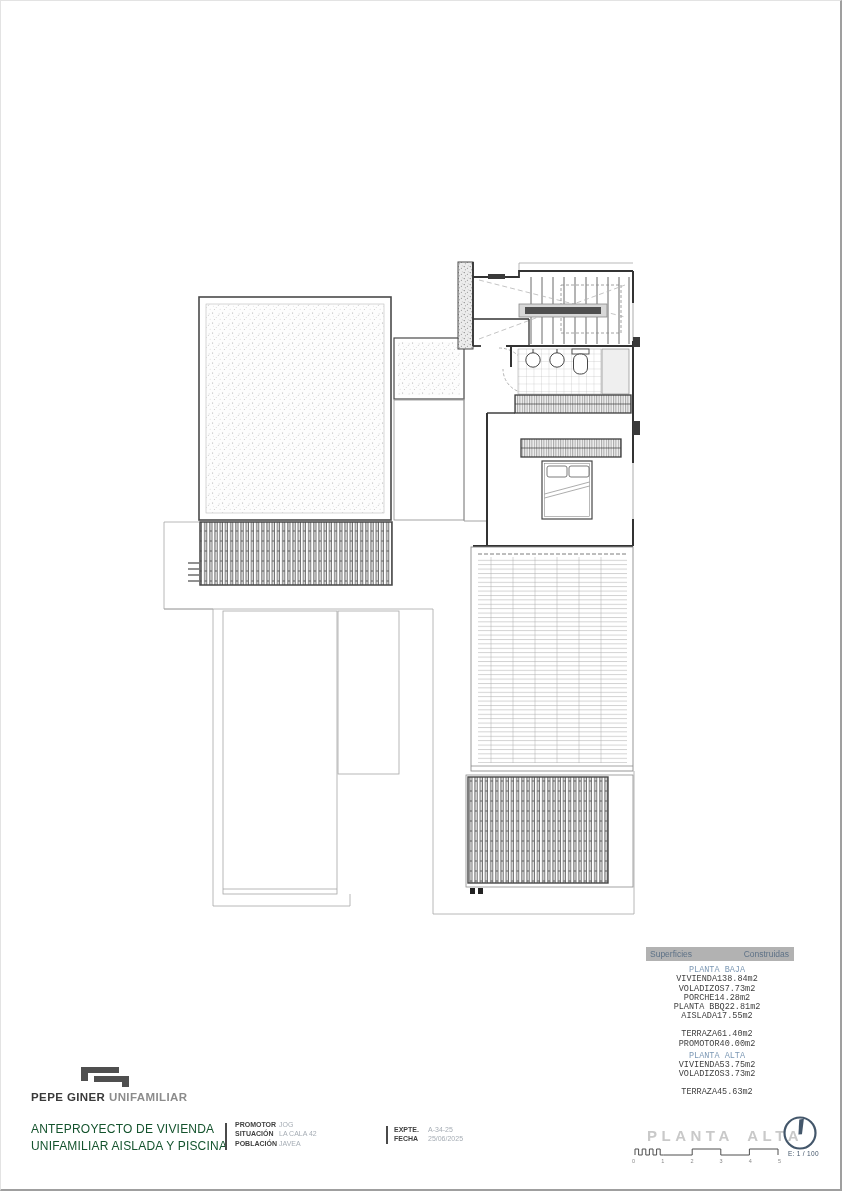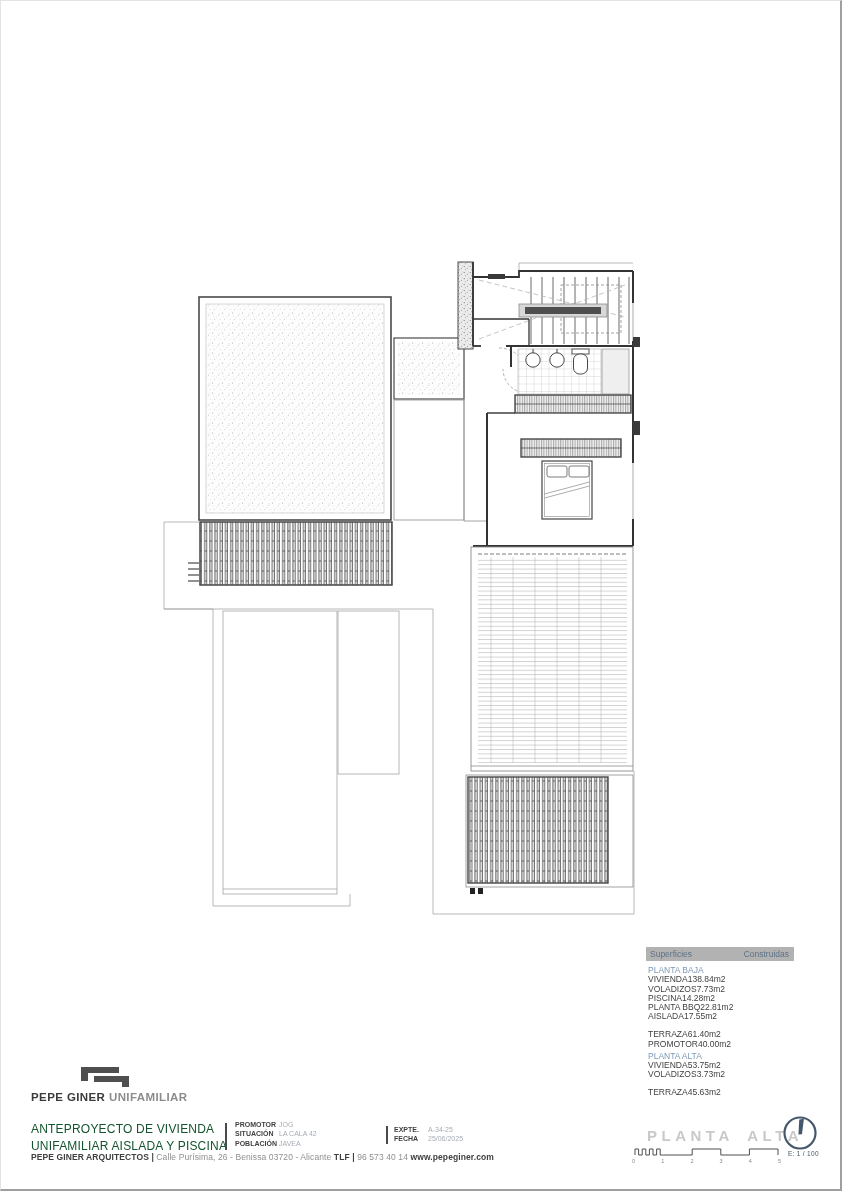--- a/index.html
+++ b/index.html
@@ -10,21 +10,21 @@
     border-right:2px solid #9f9f9f;border-bottom:2px solid #9f9f9f;
     box-sizing:border-box;
   }
   .plan{position:absolute;left:0;top:0;width:842px;height:1191px;}
 
   
   .areas{position:absolute;left:645px;top:946px;width:148px;font-size:8.5px;line-height:9.2px;}
   .areas-header{display:flex;justify-content:space-between;background:#b2b2b2;color:#5e7287;
     padding:2.5px 5px 2.5px 4px;font-size:8.5px;align-items:center;}
   .areas-body{margin-top:5px;}
-  .arow{display:flex;justify-content:flex-start;padding:0 8px 0 2px;}
+  .arow{display:flex;justify-content:center;padding:0 8px 0 2px;font-family:Liberation Mono, monospace;}
   .arow.section{color:#7d99b5;margin-top:3px;}
   .areas-body .arow.section:first-child{margin-top:0;}
   .arow.gap{height:9px;}
   .av{text-align:right;}
 
   
   .logo{position:absolute;left:30px;top:1064px;width:220px;}
   .logo-glyph{margin-left:48px;display:block;}
   .logo-text{font-size:11.5px;font-weight:700;letter-spacing:0.4px;margin-top:2px;white-space:nowrap;}
   .logo-text .lt-strong{color:#3a3a3a;text-align:right;}
@@ -244,21 +244,21 @@
         </div>
         <div class="arow item">
           <span class="al">VIVIENDA</span>
           <span class="av">138.84m2</span>
         </div>
         <div class="arow item">
           <span class="al">VOLADIZOS</span>
           <span class="av">7.73m2</span>
         </div>
         <div class="arow item">
-          <span class="al">PISCINA</span>
+          <span class="al">PORCHE</span>
           <span class="av">14.28m2</span>
         </div>
         <div class="arow item">
           <span class="al">PLANTA BBQ</span>
           <span class="av">22.81m2</span>
         </div>
         <div class="arow item">
           <span class="al">AISLADA</span>
           <span class="av">17.55m2</span>
         </div>
@@ -324,21 +324,20 @@
   <div class="fields2">
       <div class="frow">
         <span class="flabel">EXPTE.</span>
         <span class="fvalue">A-34-25</span>
       </div>
       <div class="frow">
         <span class="flabel">FECHA</span>
         <span class="fvalue">25/06/2025</span>
       </div>
     </div>
-  <div class="address"><span class="fb">PEPE GINER ARQUITECTOS</span><span class="fb"> | </span><span class="fr">Calle Purísima, 26 - Benissa 03720 - Alicante </span><span class="fb">TLF</span><span class="fb"> | </span><span class="fr">96 573 40 14 </span><span class="fb">www.pepeginer.com</span></div>
 
   <div class="sheet-label">PLANTA ALTA</div>
   <svg class="north" width="36" height="36" viewBox="0 0 36 36">
     <circle cx="18" cy="18" r="15.5" fill="none" stroke="#44576b" stroke-width="2.2"></circle>
     <path d="M16.4,19.6 L20,19.2 L21.9,3.8 L17.3,4.4 Z" fill="#44576b"></path>
   </svg>
   <svg class="scalebar" width="165" height="14" viewBox="0 0 165 14">
     <path d="M4,11 L4,5 L7.6,5 L7.6,11 L11.2,11 L11.2,5 L14.8,5 L14.8,11 L18.4,11 L18.4,5 L22,5 L22,11 L25.6,11 L25.6,5 L29.2,5 L29.2,11 L32.6,11 L61.2,11 L61.2,5 L89.8,5 L89.8,11 L118.4,11 L118.4,5 L147,5 L147,11" fill="none" stroke="#4f4f4f" stroke-width="1"></path>
   </svg>
   <div class="scale-ticks">

